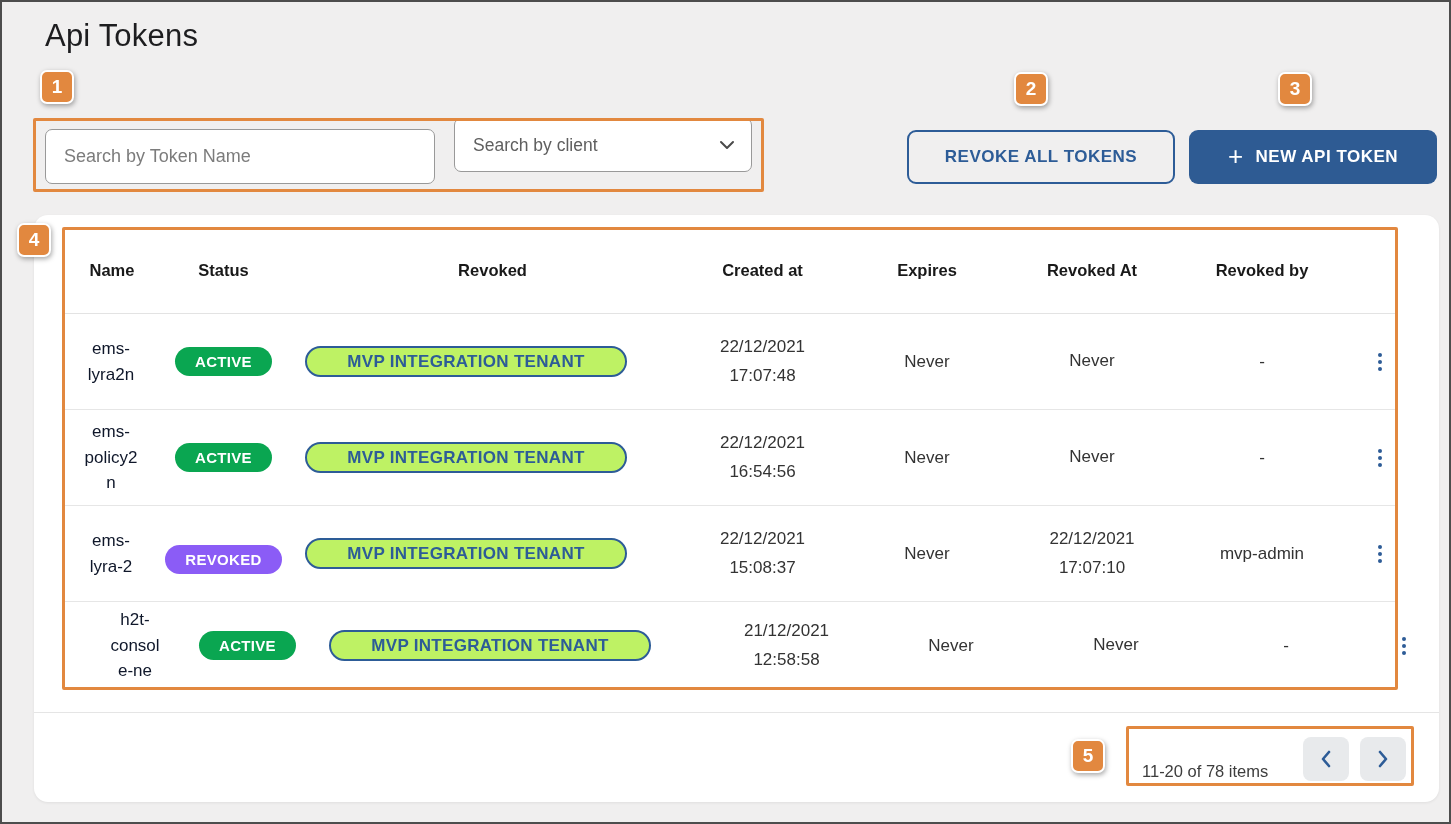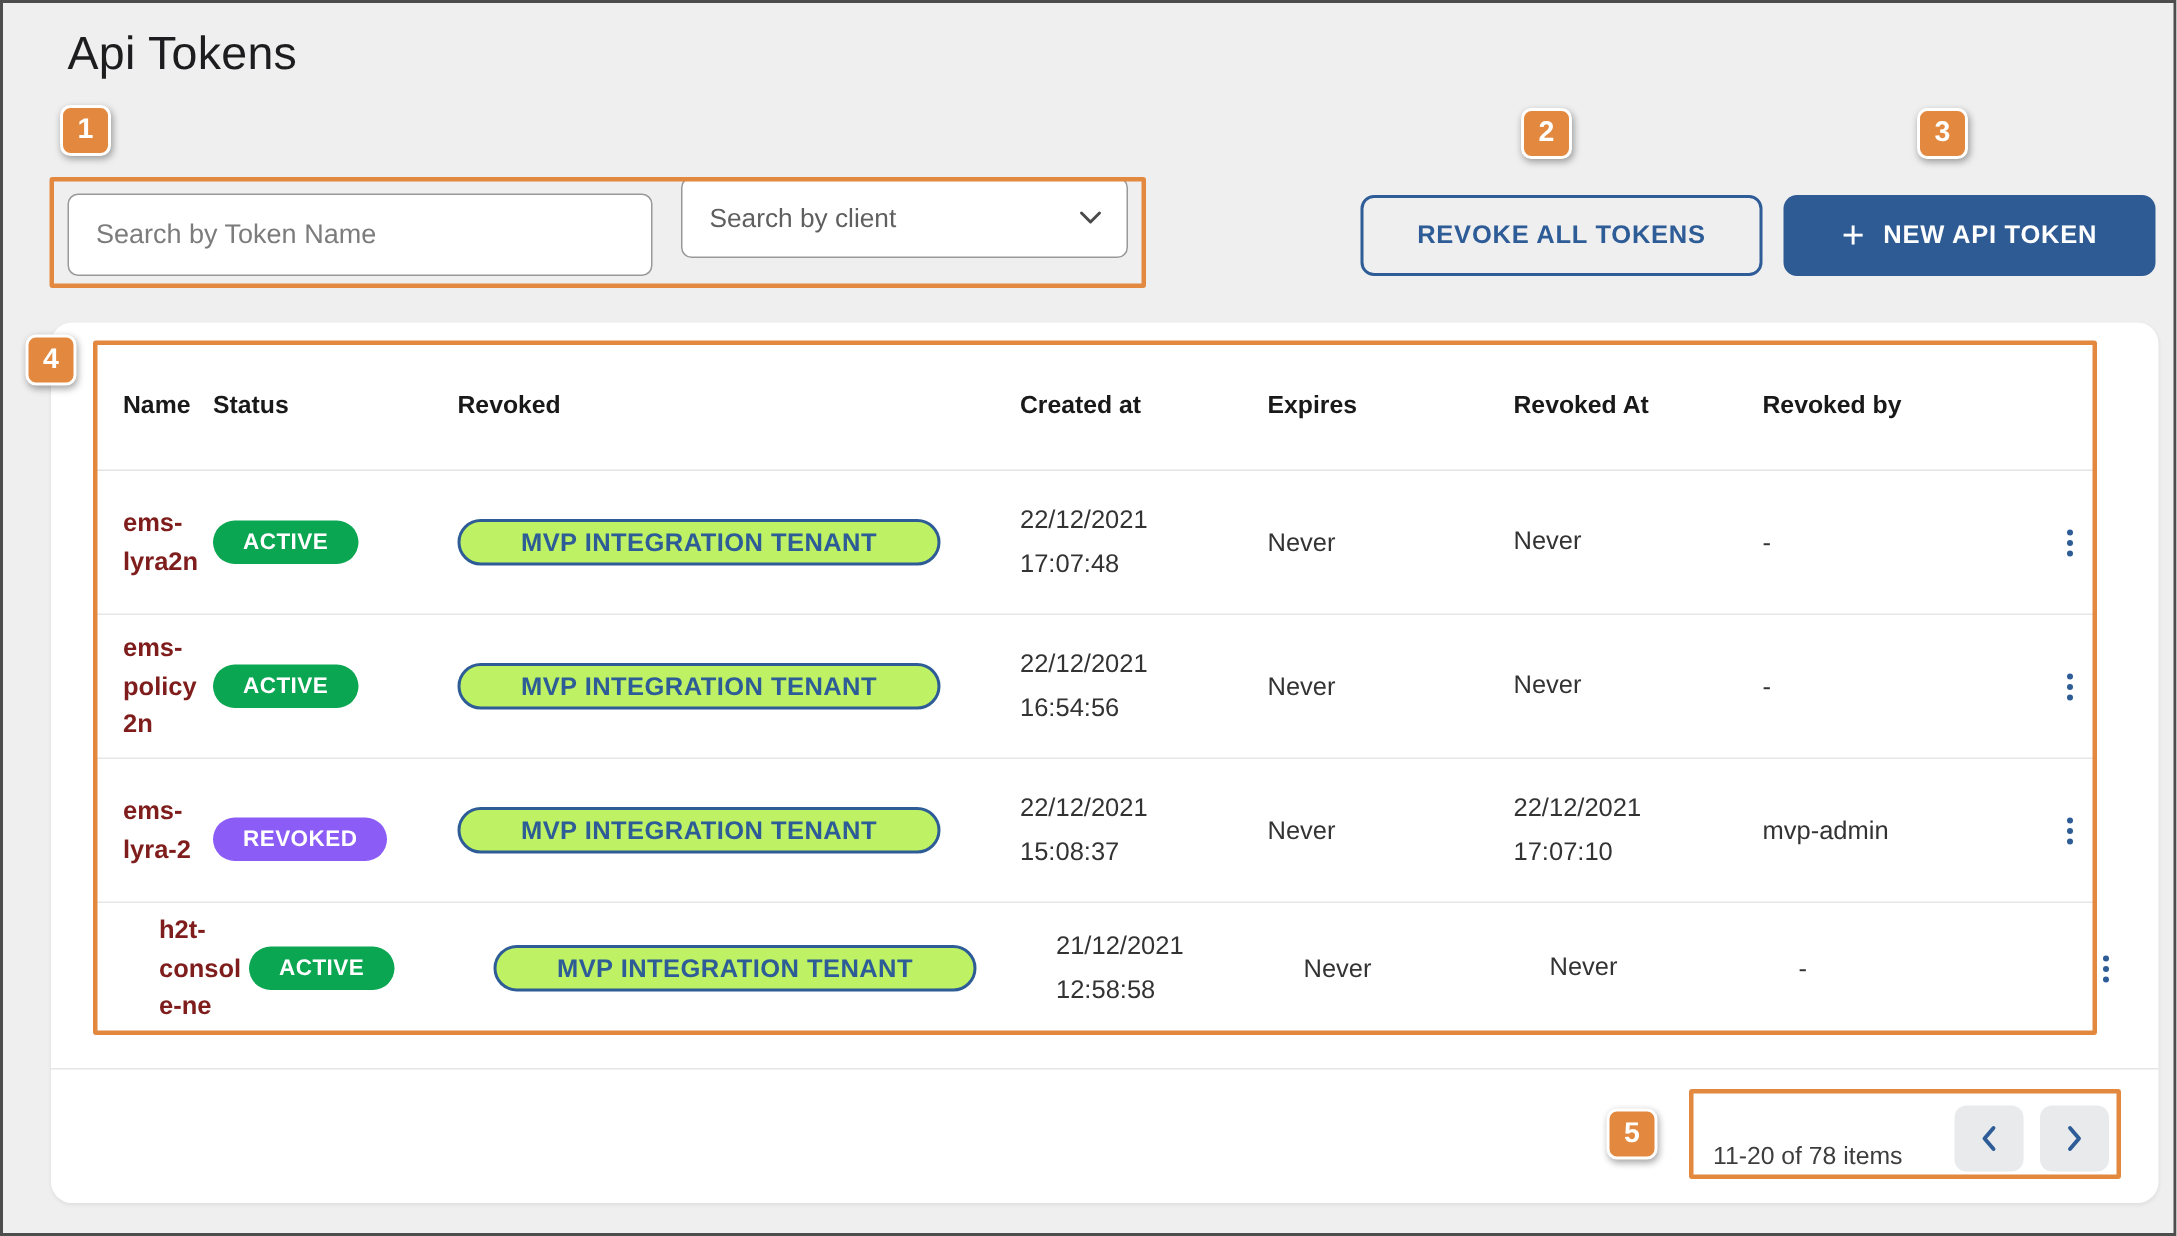--- a/index.html
+++ b/index.html
@@ -78,27 +78,27 @@
     position: absolute; left: 32px; top: 213px; width: 1405px; height: 587px;
     background: #ffffff; border-radius: 14px;
     box-shadow: 0 1px 3px rgba(0,0,0,.07);
   }
   .table-wrap { position: absolute; left: 28px; top: 12px; width: 1336px; }
   .trow {
     display: grid;
     grid-template-columns: 60px 163px 375px 165px 164px 166px 174px 1fr;
     padding-left: 20px; align-items: center;
     border-bottom: 1px solid #e6e6e6;
-    min-height: 96px; box-sizing: border-box;
+    min-height: 96px; box-sizing: border-box; text-align: center;
   }
   .trow.thead { min-height: 87px; border-bottom: 1px solid #e3e3e3; }
   .trow:last-child { border-bottom: none; min-height: 87px; margin-left: 24px; }
   .th { font-size: 16.5px; font-weight: bold; color: #191919; }
   .cell { font-size: 17px; color: #333; }
-  .cell-name { color: #7f1d1d; line-height: 1.5; max-width: 58px; overflow-wrap: anywhere; font-weight: bold; }
+  .cell-name { color: #0f172a; line-height: 1.5; max-width: 58px; overflow-wrap: anywhere; }
   .cell-date span { display: inline-block; max-width: 112px; line-height: 1.65; }
   .pill-status {
     display: inline-block; padding: 6px 20px; border-radius: 999px;
     color: #fff; font-size: 15px; font-weight: bold; letter-spacing: .3px;
   }
   .pill-active  { background: #0aa651; }
   .pill-revoked { background: #8b5cf6; margin-top: 12px; }
   .client-chip {
     width: 322px; height: 31px; box-sizing: border-box;
     border: 2px solid #2d5c97; border-radius: 999px;

